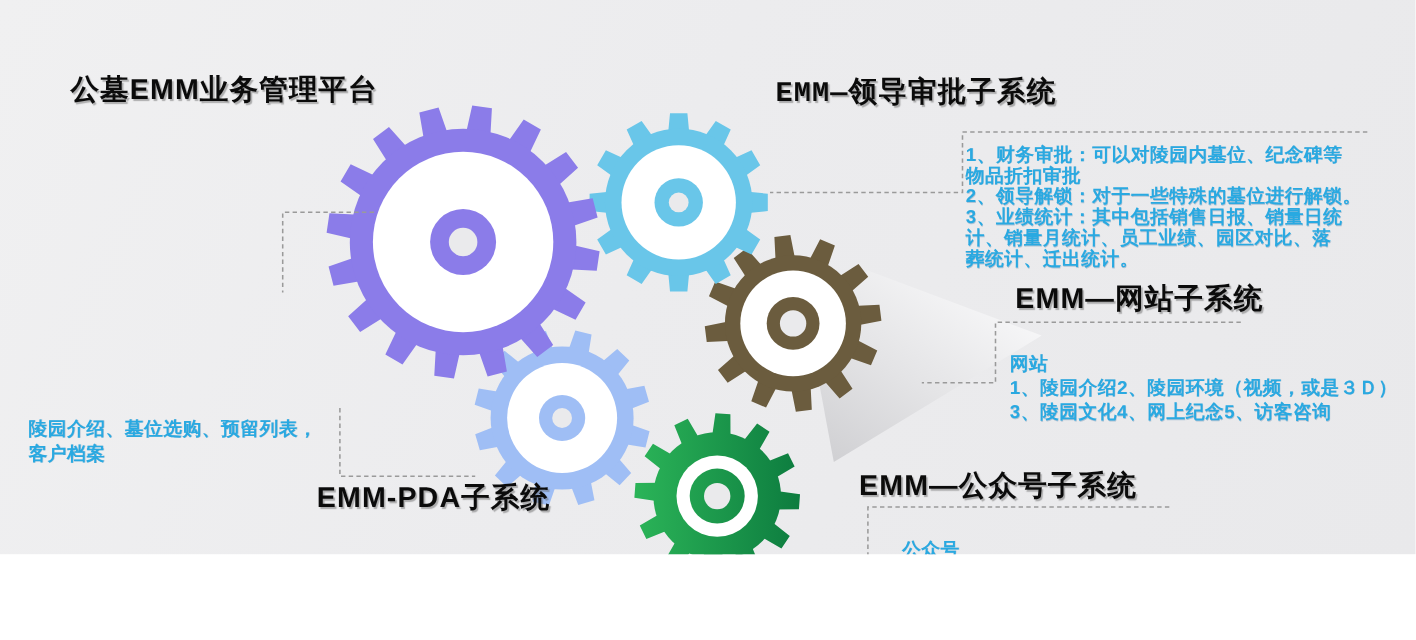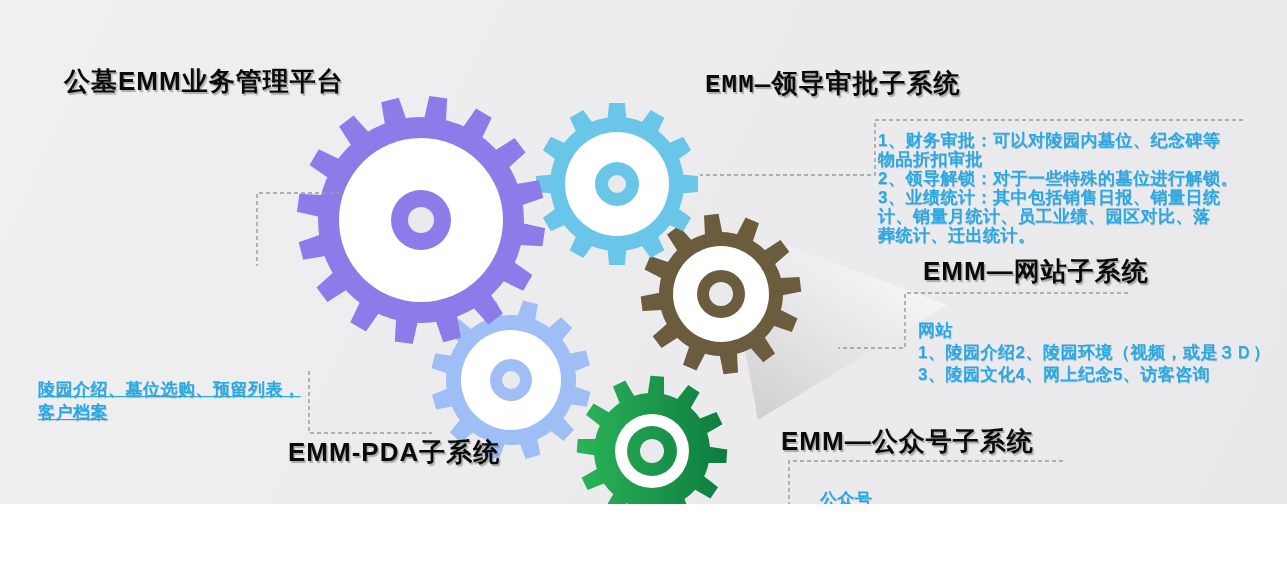--- a/index.html
+++ b/index.html
@@ -20,21 +20,21 @@
   }
   #heading-platform{left:64px;top:68px;}
   #heading-approval{left:705px;top:72px;font-family:Liberation Mono, monospace;}
   #heading-website{left:903px;top:258px;margin-left:20px;}
   #heading-wechat{left:781px;top:428px;}
   #heading-pda{left:288px;top:439px;}
   #note-platform{left:38px;top:181px;width:330px;line-height:19px;letter-spacing:2px;}
   #note-approval{left:878px;top:131px;width:392px;line-height:19px;letter-spacing:0.5px;}
   #note-website{left:918px;top:320px;width:372px;line-height:22px;letter-spacing:0.5px;}
   #note-wechat{left:820px;top:484px;width:330px;line-height:31px;letter-spacing:0.5px;}
-  #note-pda{left:38px;top:378px;width:320px;line-height:23px;letter-spacing:0.5px;text-decoration:underline;}
+  #note-pda{left:26px;top:378px;width:320px;line-height:23px;letter-spacing:0.5px;}
   .callout{fill:none;stroke:#9a9a9a;stroke-width:1.4;stroke-dasharray:4 3;}
 </style>
 </head>
 <body>
 
 <div id="slide">
 
   <svg id="diagram-canvas" width="1287" height="582" viewBox="0 0 1287 582" xmlns="http://www.w3.org/2000/svg">
     <defs id="svg-defs">
       <linearGradient id="beam-grad" x1="0.85" y1="0" x2="0.05" y2="1">

